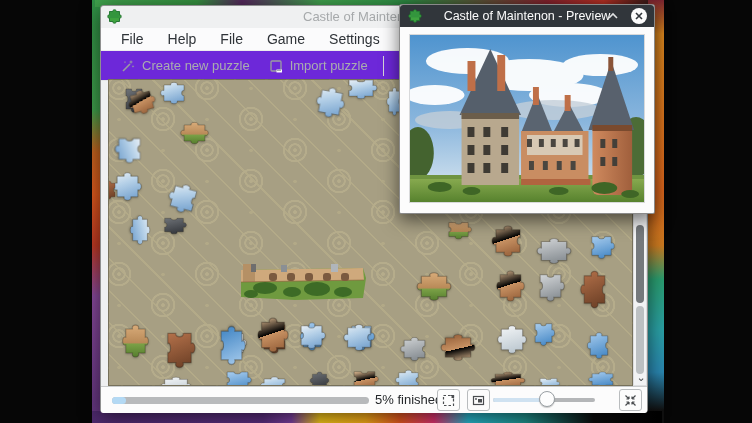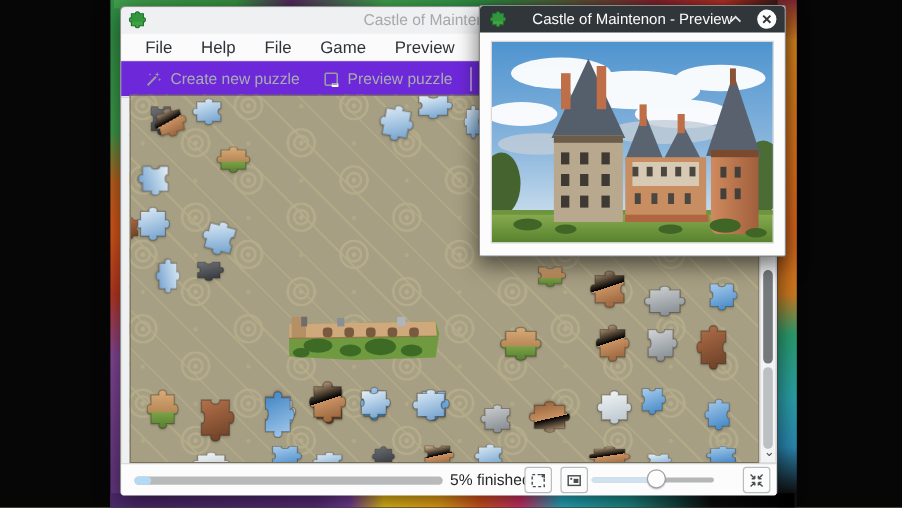--- a/index.html
+++ b/index.html
@@ -147,41 +147,41 @@
         <use href="#palapeli-icon"></use>
       </svg>
     <span id="main-title">Castle of Maintenon</span>
   </div>
 
   <div id="menubar">
     <span class="menu-item">File</span>
     <span class="menu-item">Help</span>
     <span class="menu-item">File</span>
     <span class="menu-item">Game</span>
-    <span class="menu-item">Preview</span>
+    <span class="menu-item">Settings</span>
     <span class="menu-item">Help</span>
   </div>
 
   <div id="toolbar">
     <div class="tool-btn">
       <svg class="tool-ic" viewBox="0 0 16 16">
         <path d="M3 13 L10 6" stroke="#9a9da0" stroke-width="1.6" fill="none"></path>
         <path d="M11 2 l.6 1.6 L13.2 4 l-1.6.6 L11 6.2 l-.6-1.6 L8.8 4 l1.6-.4 Z" fill="#9a9da0"></path>
         <path d="M13 7 l.4 1 1 .4 -1 .4 -.4 1 -.4-1 -1-.4 1-.4 Z" fill="#9a9da0"></path>
         <path d="M5 3 l.3.8.8.3 -.8.3 -.3.8 -.3-.8 -.8-.3.8-.3Z" fill="#9a9da0"></path>
       </svg>
       <span>Create new puzzle</span>
     </div>
     <div class="tool-btn">
       <svg class="tool-ic" viewBox="0 0 16 16">
         <rect x="3" y="3" width="10" height="10" rx="1" fill="none" stroke="#9a9da0" stroke-width="1.3"></rect>
         <path d="M8.5 13 H14" stroke="#fbfbfc" stroke-width="3"></path>
         <path d="M9 12.2 H13" stroke="#9a9da0" stroke-width="1.4"></path>
       </svg>
-      <span>Preview puzzle</span>
+      <span>Import puzzle</span>
     </div>
     <div class="tool-sep"></div>
     <div class="tool-btn">
       <svg class="tool-ic" viewBox="0 0 16 16">
         <rect x="3" y="3" width="10" height="10" rx="1" fill="none" stroke="#9a9da0" stroke-width="1.3"></rect>
         <path d="M10 6 V9.5 H6.5" stroke="#9a9da0" stroke-width="1.3" fill="none"></path>
         <path d="M8.2 7.8 L6.2 9.5 L8.2 11.2" stroke="#9a9da0" stroke-width="1.3" fill="none"></path>
       </svg>
       <span>Import from fi</span>
     </div>

